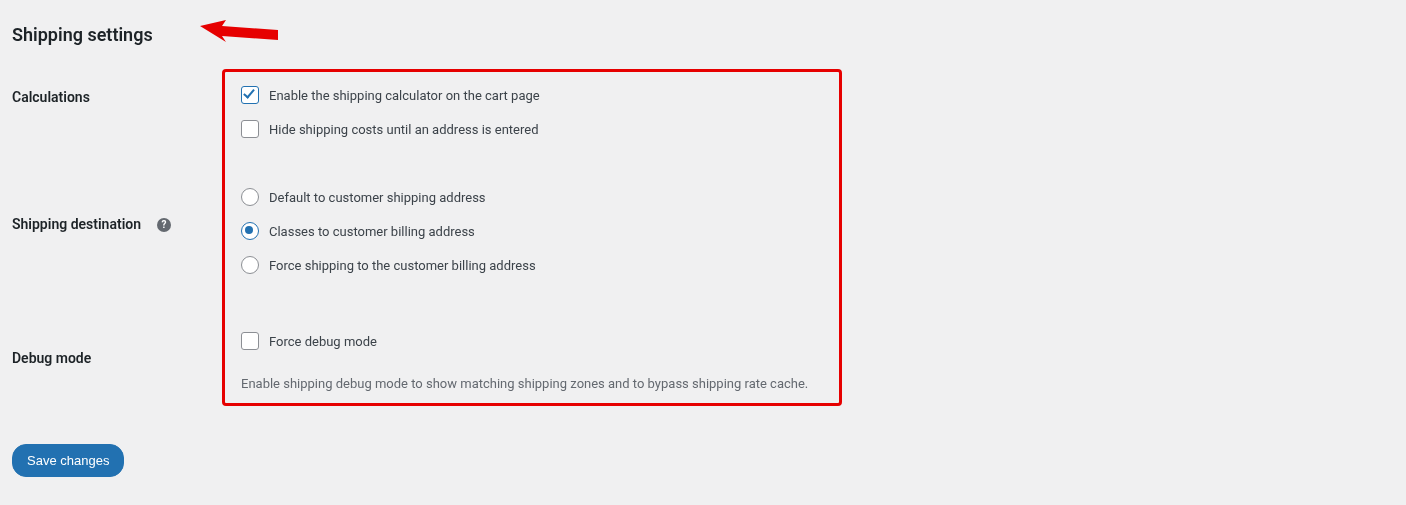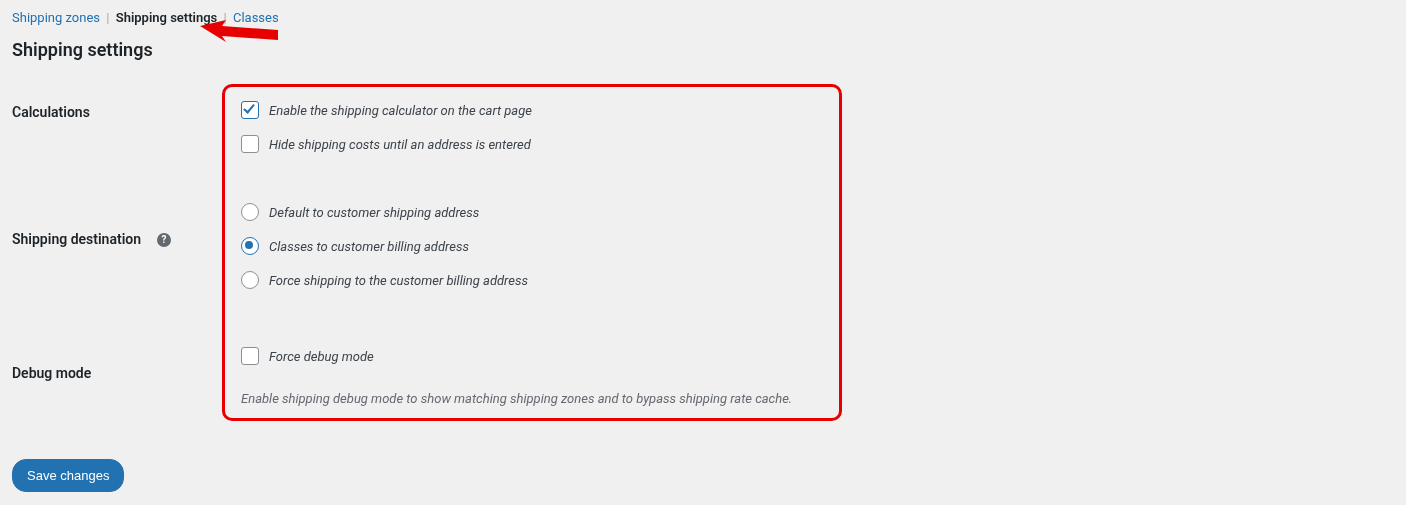--- a/index.html
+++ b/index.html
@@ -54,25 +54,24 @@
     color: #1d2327;
     font-size: 14px;
   }
   .form-table td {
     vertical-align: top;
     padding: 16px 10px 16px 0;
   }
 
   .highlight-box {
     border: 3px solid #e60000;
-    border-radius: 10px;
+    border-radius: 4px;
     padding: 6px 16px 12px 16px;
     width: 620px;
     box-sizing: border-box;
-    font-style: italic;
   }
 
   .field-row {
     display: flex;
     align-items: center;
     gap: 10px;
     padding: 8px 0;
     font-size: 13px;
     color: #3c434a;
   }
@@ -184,27 +183,20 @@
 </head>
 <body>
 
 <div class="page">
 
   
   <svg class="arrow-annotation" width="80" height="34" viewBox="0 0 80 34">
     <polygon points="0,6 26,0 22,6 78,10 78,20 22,16 26,22" fill="#e60000"></polygon>
   </svg>
 
-  <div class="subnav">
-    <span class="link">Shipping zones</span>
-    <span class="sep">|</span>
-    <span class="active">Shipping settings</span>
-    <span class="sep">|</span>
-    <span class="link">Classes</span>
-  </div>
 
   <h2 class="title">Shipping settings</h2>
 
   <table class="form-table">
     <tbody>
         <tr>
       <th>
         <span>Calculations</span>
       </th>
       <td rowspan="3" style="padding-top:0;">

